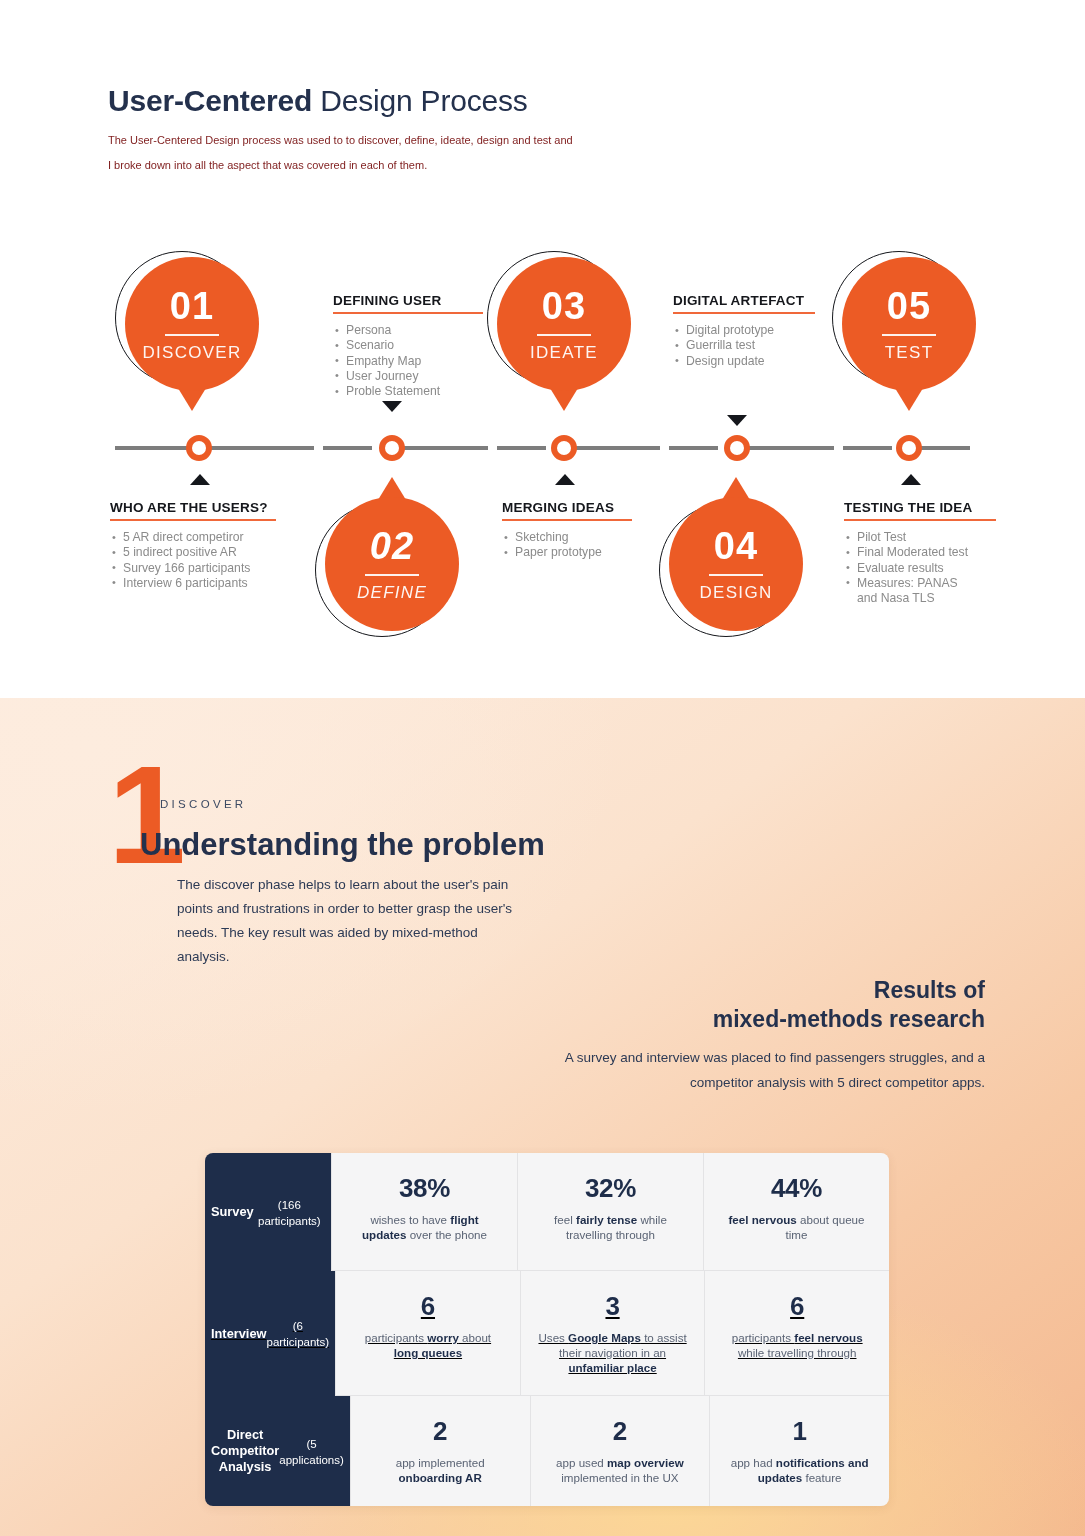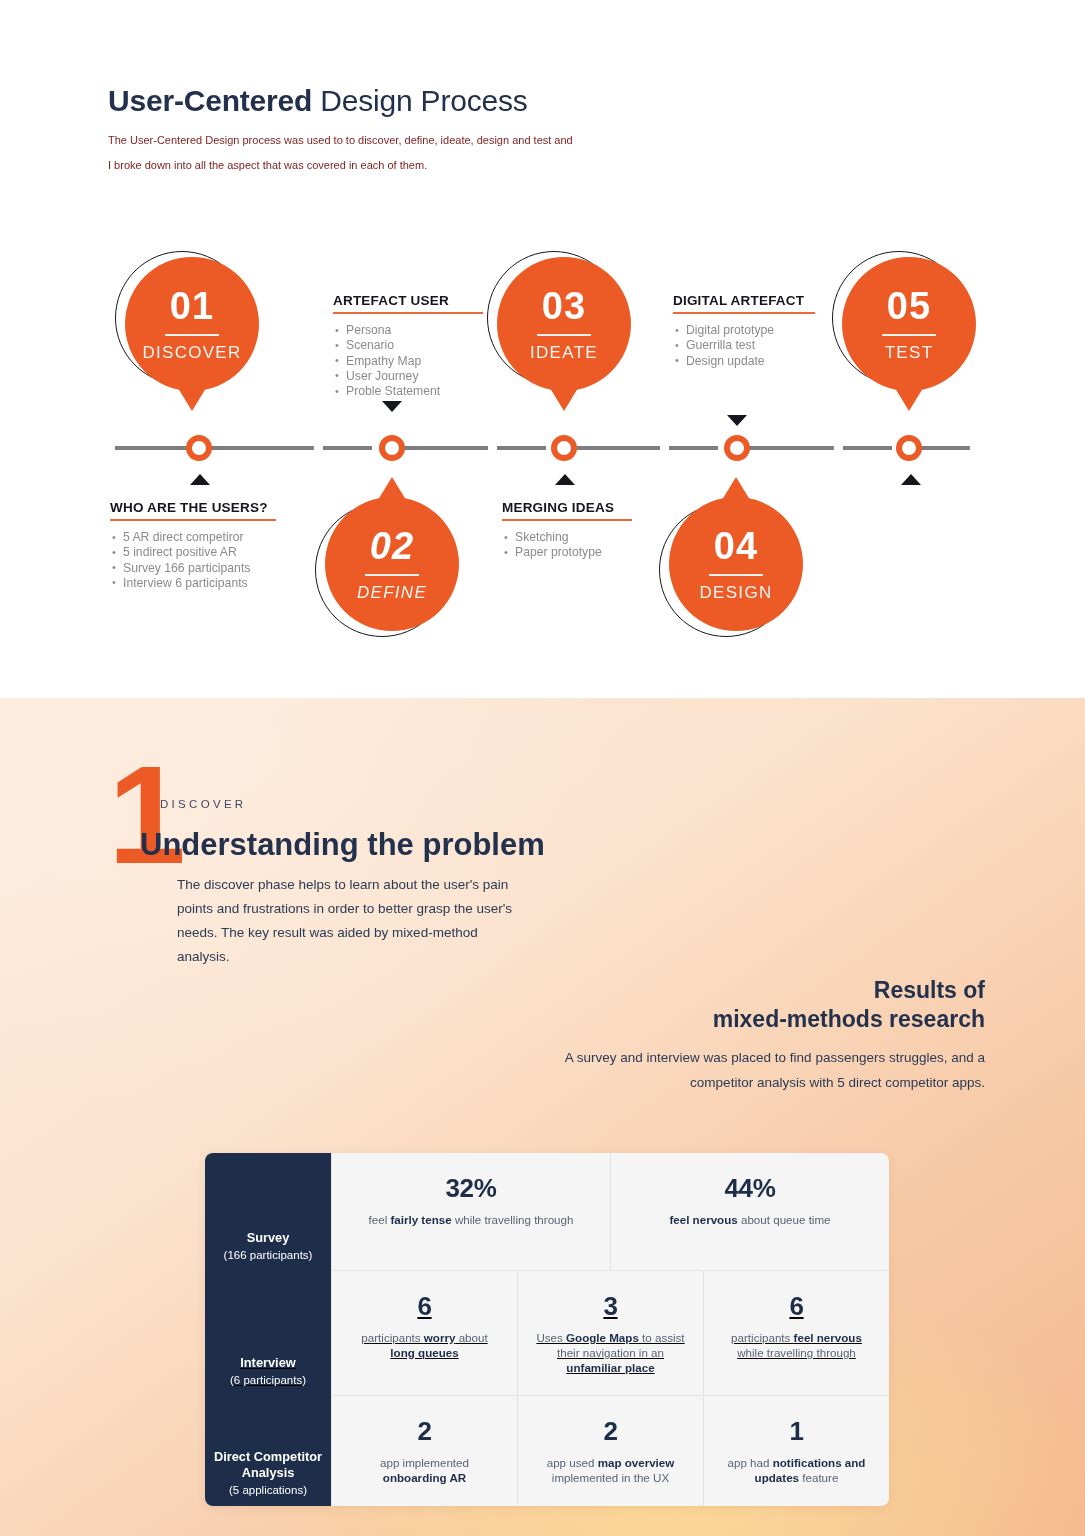--- a/index.html
+++ b/index.html
@@ -275,21 +275,21 @@
     display: flex;
     flex-direction: column;
     box-shadow: 0 2px 10px rgba(120,70,30,.10);
   }
   .rrow { display: flex; }
   .rrow .rhead {
     flex: 0 0 126px;
     background: #1E2D4A;
     color: #ffffff;
     display: flex;
-    flex-direction: column;
+    flex-direction: row;
     align-items: center;
     justify-content: flex-end;
     text-align: center;
     padding: 8px 6px;
   }
   .rhead .rh-title {
     font-size: 12.8px;
     font-weight: 700;
     line-height: 16px;
   }
@@ -423,21 +423,21 @@
       <div class="uline"></div>
       <ul>
         <li>5 AR direct competiror</li>
         <li>5 indirect positive AR</li>
         <li>Survey 166 participants</li>
         <li>Interview 6 participants</li>
       </ul>
     </div>
 
     <div class="card" style="left:333px; top:293px; width:150px;">
-      <h4>ARTEFACT USER</h4>
+      <h4>DEFINING USER</h4>
       <div class="uline"></div>
       <ul>
         <li>Persona</li>
         <li>Scenario</li>
         <li>Empathy Map</li>
         <li>User Journey</li>
         <li>Proble Statement</li>
       </ul>
     </div>
     <div class="caret down" style="left:382px; top:401px;"></div>
@@ -457,20 +457,31 @@
       <h4>MERGING IDEAS</h4>
       <div class="uline"></div>
       <ul>
         <li>Sketching</li>
         <li>Paper prototype</li>
       </ul>
     </div>
     <div class="caret down" style="left:727px; top:415px;"></div>
 
     <div class="caret up" style="left:901px; top:474px;"></div>
+    <div class="card" style="left:844px; top:500px; width:152px;">
+      <h4>TESTING THE IDEA</h4>
+      <div class="uline"></div>
+      <ul>
+        <li>Pilot Test</li>
+        <li>Final Moderated test</li>
+        <li>Evaluate results</li>
+        <li>Measures: PANAS</li>
+        <li class="cont">and Nasa TLS</li>
+      </ul>
+    </div>
 
   </div>
 
   <div class="section-discover"></div>
 
   <div class="big-one">1</div>
   <div class="eyebrow">DISCOVER</div>
   <h2 class="disc-head">
     <span>Understanding </span><b>the problem</b>
   </h2>
@@ -483,20 +494,24 @@
   <p class="results-body">A survey and interview was placed to find passengers struggles, and a competitor analysis with 5 direct competitor apps.</p>
 
   <div class="rtable">
 
     <div class="rrow r1">
       <div class="rhead">
         <span class="rh-title">Survey</span>
         <span class="rh-sub">(166 participants)</span>
       </div>
       <div class="rcell">
+        <div class="big">38%</div>
+        <div class="txt"><span>wishes to have  </span><b>flight updates</b><span> over the phone</span></div>
+      </div>
+      <div class="rcell">
         <div class="big">32%</div>
         <div class="txt"><span>feel </span><b>fairly tense</b><span> while travelling through</span></div>
       </div>
       <div class="rcell">
         <div class="big">44%</div>
         <div class="txt"><span></span><b>feel nervous</b><span> about queue time</span></div>
       </div>
     </div>
 
     <div class="rrow r2">

